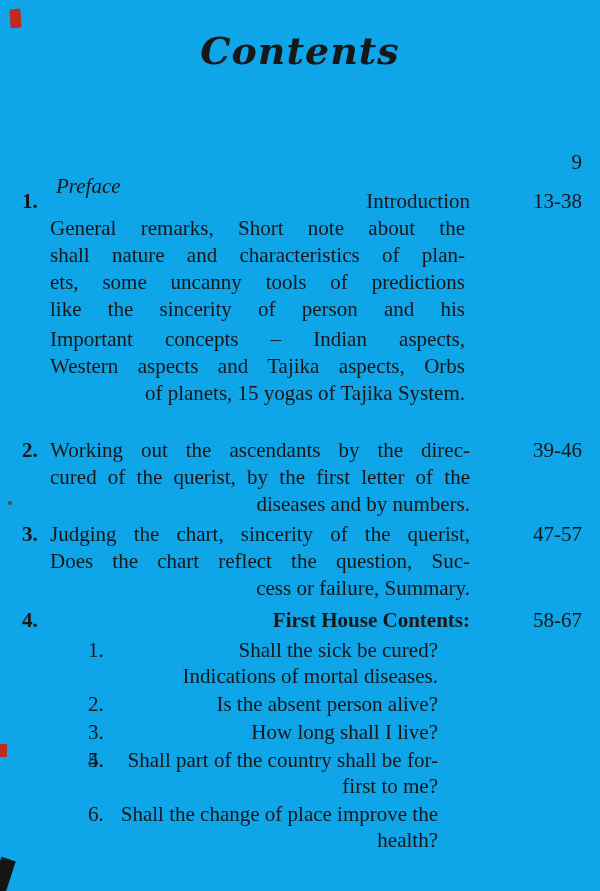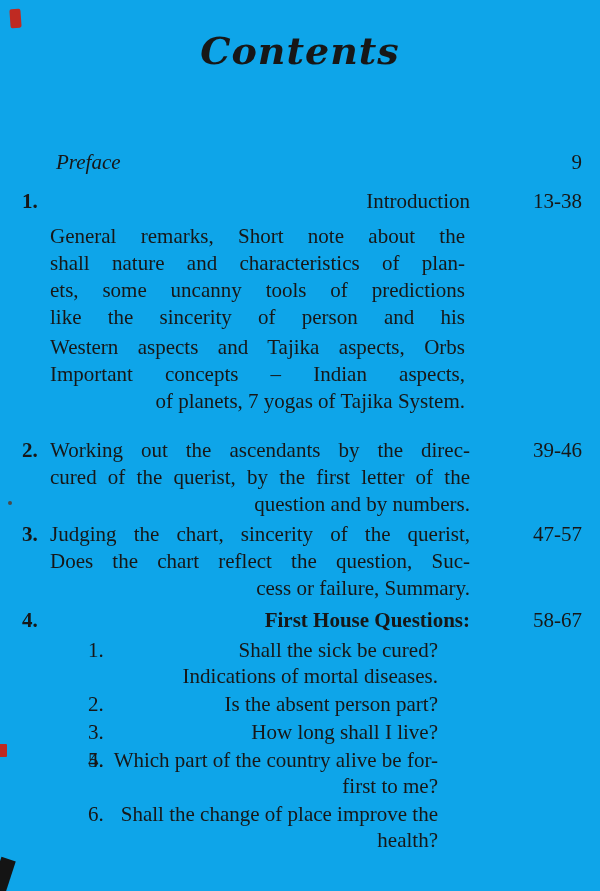--- a/index.html
+++ b/index.html
@@ -16,27 +16,27 @@
     margin:0; text-align:center;
     font-family:"DejaVu Serif","Liberation Serif",serif;
     font-size:38px; font-weight:bold; font-style:italic;
     letter-spacing:1px;
   }
   .preface-row {
     position:absolute; top:149px; left:56px; right:18px;
     display:flex; justify-content:space-between;
     font-size:21px; line-height:27px;
   }
-  .preface-label { font-style:italic; }
+  .preface-label { font-style:italic;margin-top:24px; }
   .entry { position:absolute; left:22px; width:560px; font-size:21px; }
   .entry-num { position:absolute; left:0; top:0; font-weight:bold; line-height:27px; }
   .entry-title { margin-left:28px; width:420px; line-height:27px; }
   .entry-title.bold { font-weight:bold; }
   .entry-pages { position:absolute; right:0; top:0; line-height:27px; }
-  .paras { margin-left:28px; width:415px; margin-top:8px;font-family:Liberation Serif, serif; }
+  .paras { margin-left:28px; width:415px; margin-top:0;font-family:Liberation Serif, serif; }
   .para { margin-top:3px; }
   .para:first-child { margin-top:0; }
   .para div, .entry-title div { line-height:27px; }
   .jl { text-align:justify; text-align-last:justify; }
   .ll { text-align:right; }
   .subitems { margin-left:66px; margin-top:3px; }
   .subitem { position:relative; margin-bottom:2px; }
   .sub-num { position:absolute; left:0; top:0; line-height:26px; }
   .sub-text { width:350px; line-height:26px; }
   
@@ -70,77 +70,77 @@
           <div class="ll">Introduction</div>
         </div>
         <div class="paras">
           <div class="para">
             <div class="jl">General remarks, Short note about the</div>
             <div class="jl">shall nature and characteristics of plan-</div>
             <div class="jl">ets, some uncanny tools of predictions</div>
             <div class="jl">like the sincerity of person and his</div>
           </div>
           <div class="para">
+            <div class="jl">Important concepts – Indian aspects,</div>
             <div class="jl">Western aspects and Tajika aspects, Orbs</div>
-            <div class="jl">Important concepts – Indian aspects,</div>
-            <div class="ll">of planets, 7 yogas of Tajika System.</div>
+            <div class="ll">of planets, 15 yogas of Tajika System.</div>
           </div>
         </div>
       </div>
       <div class="entry" style="top: 437px;">
         <span class="entry-num">2.</span>
         <span class="entry-pages">39-46</span>
         <div class="entry-title">
           <div class="jl">Working out the ascendants by the direc-</div>
           <div class="jl">cured of the querist, by the first letter of the</div>
-          <div class="ll">question and by numbers.</div>
+          <div class="ll">diseases and by numbers.</div>
         </div>
       </div>
       <div class="entry" style="top: 521px;">
         <span class="entry-num">3.</span>
         <span class="entry-pages">47-57</span>
         <div class="entry-title">
           <div class="jl">Judging the chart, sincerity of the querist,</div>
           <div class="jl">Does the chart reflect the question, Suc-</div>
           <div class="ll">cess or failure, Summary.</div>
         </div>
       </div>
       <div class="entry" style="top: 607px;">
         <span class="entry-num">4.</span>
         <span class="entry-pages">58-67</span>
         <div class="entry-title bold">
-          <div class="ll">First House Questions:</div>
+          <div class="ll">First House Contents:</div>
         </div>
         <div class="subitems">
           <div class="subitem">
             <span class="sub-num">1.</span>
             <div class="sub-text">
               <div class="ll">Shall the sick be cured?</div>
               <div class="ll">Indications of mortal diseases.</div>
             </div>
           </div>
           <div class="subitem">
             <span class="sub-num">2.</span>
             <div class="sub-text">
-              <div class="ll">Is the absent person part?</div>
+              <div class="ll">Is the absent person alive?</div>
             </div>
           </div>
           <div class="subitem">
             <span class="sub-num">3.</span>
             <div class="sub-text">
               <div class="ll">How long shall I live?</div>
             </div>
           </div>
           <div class="subitem">
             <span class="sub-num">4.</span>
           </div>
           <div class="subitem">
             <span class="sub-num">5.</span>
             <div class="sub-text">
-              <div class="ll">Which part of the country alive be for-</div>
+              <div class="ll">Shall part of the country shall be for-</div>
               <div class="ll">first to me?</div>
             </div>
           </div>
           <div class="subitem">
             <span class="sub-num">6.</span>
             <div class="sub-text">
               <div class="ll">Shall the change of place improve the</div>
               <div class="ll">health?</div>
             </div>
           </div>

